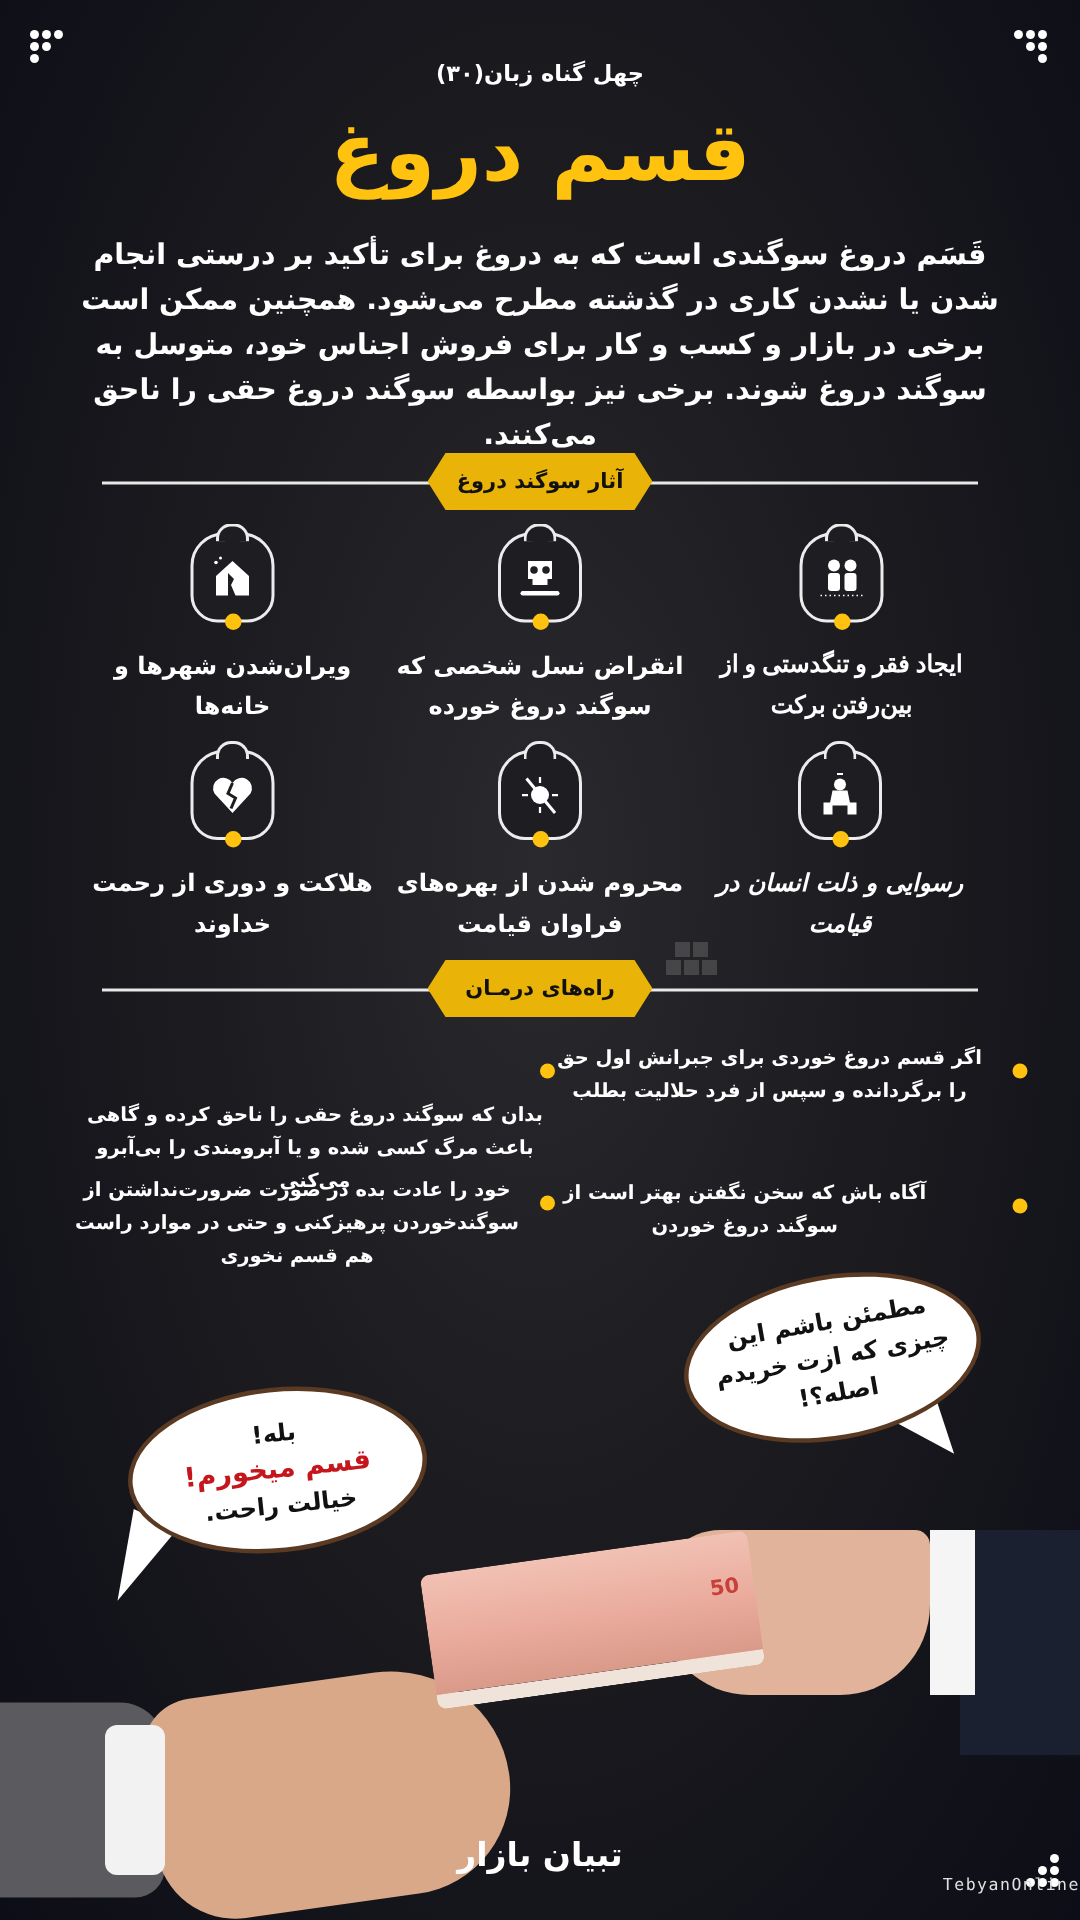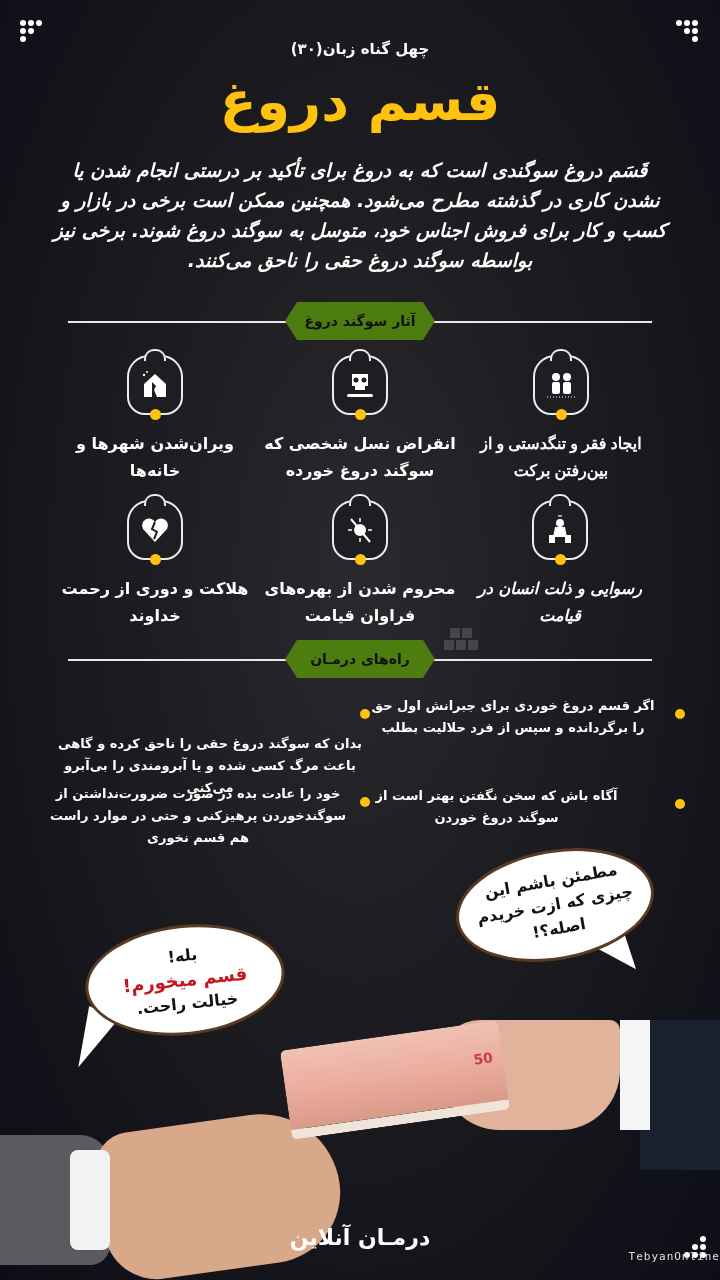--- a/index.html
+++ b/index.html
@@ -21,30 +21,30 @@
   .series-title {
     position: absolute; top: 40px; left: 0; width: 720px; text-align: center;
     font-size: 15px; font-weight: bold; color: #ffffff;
   }
   .main-title {
     position: absolute; top: 70px; left: 0; width: 720px; text-align: center;
     font-size: 54px; font-weight: bold; color: #ffc20e; letter-spacing: 1px;
   }
   .intro {
     position: absolute; top: 155px; left: 50px; width: 620px; text-align: center;
-    font-size: 19px; font-weight: bold; line-height: 30px; color: #ffffff; font-style: italic;
+    font-size: 19px; font-weight: bold; line-height: 30px; color: #ffffff;
   }
 
   .section-header { position: absolute; left: 68px; width: 584px; height: 40px; }
   .section-header .rule {
     position: absolute; top: 19px; left: 0; width: 100%; height: 2px; background: #e8e8e8;
   }
   .section-header .ribbon {
     position: absolute; top: 0; left: 50%; transform: translateX(-50%);
-    width: 150px; height: 38px; background: #4d7c0f;
+    width: 150px; height: 38px; background: #eab308;
     clip-path: polygon(8% 0, 92% 0, 100% 50%, 92% 100%, 8% 100%, 0 50%);
     display: flex; align-items: center; justify-content: center;
     color: #111; font-weight: bold; font-size: 14px;
   }
   .sh1 { top: 302px; }
   .sh2 { top: 640px; }
 
   .effect { position: absolute; width: 200px; text-align: center; }
   .effect .frame {
     width: 56px; height: 60px; margin: 0 auto; position: relative;
@@ -286,15 +286,15 @@
   <div class="cuff-left"></div>
   <div class="sleeve-right"></div>
   <div class="cuff-right"></div>
   <div class="hand-right"></div>
   <div class="money">
     <span class="value">50</span>
   </div>
 </div>
 
 <div class="footer-logo">
-  <div class="fa">درمـان آنلاین</div>
+  <div class="fa">تبیان بازار</div>
   <div class="en">TebyanOnline</div>
 </div>
 
 </body></html>

